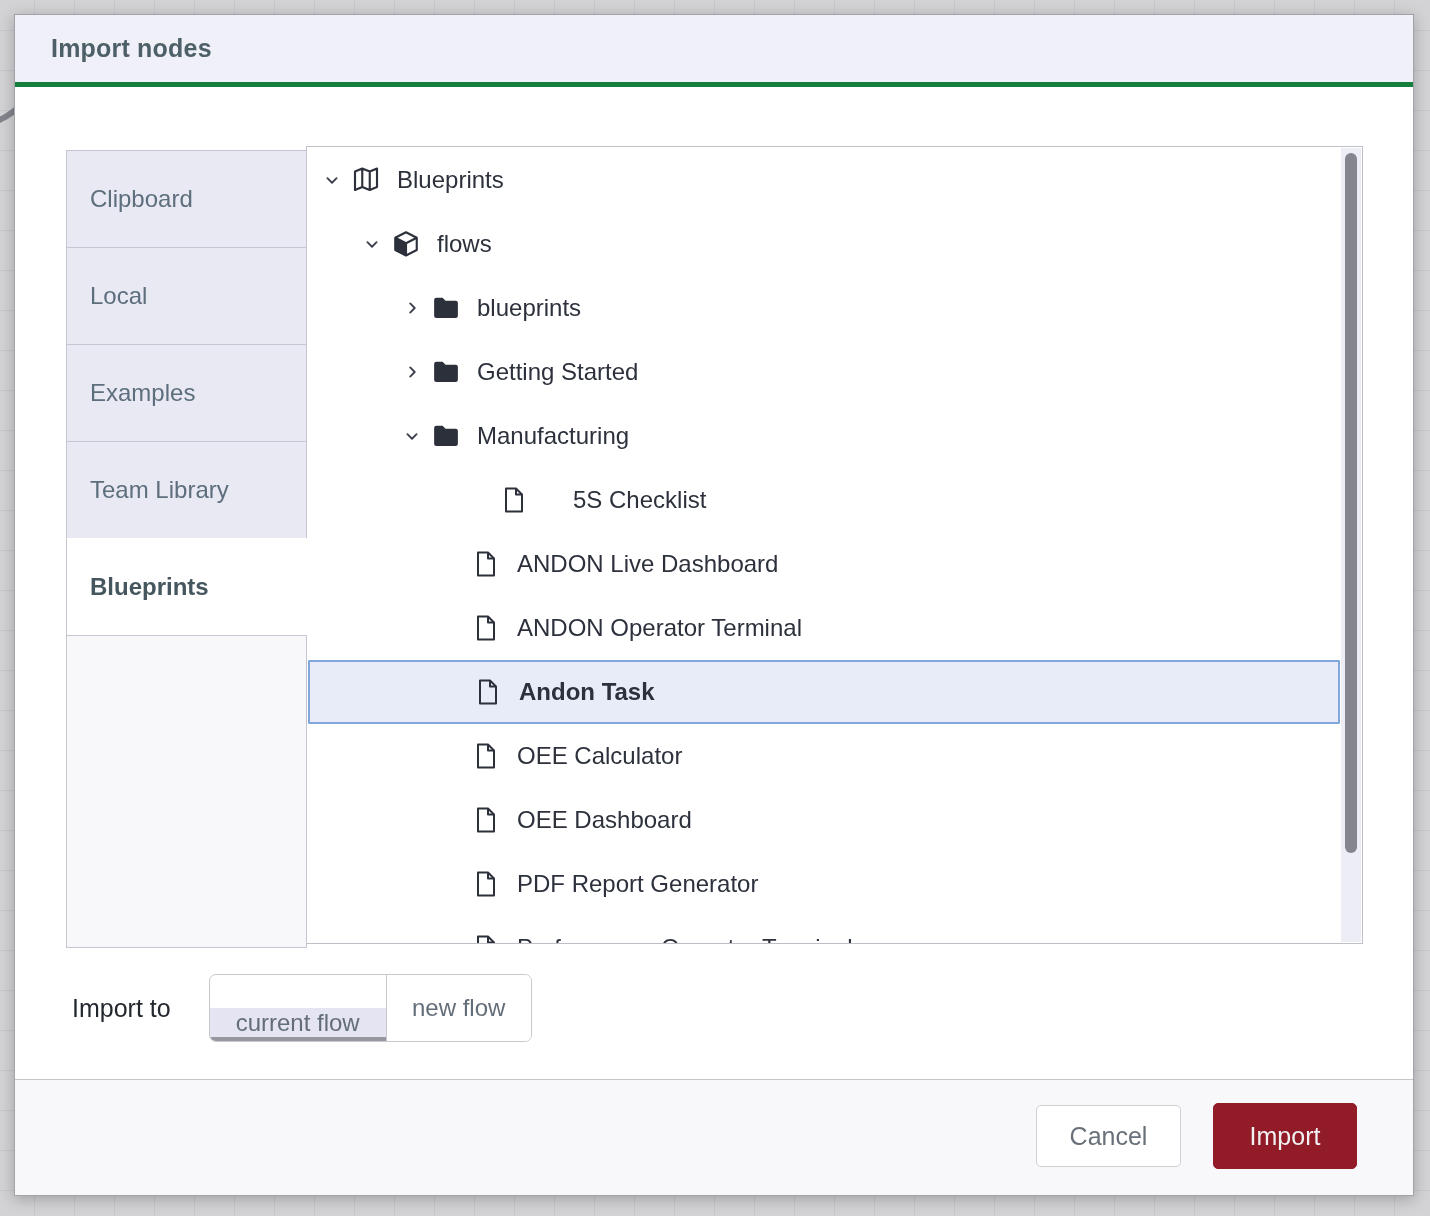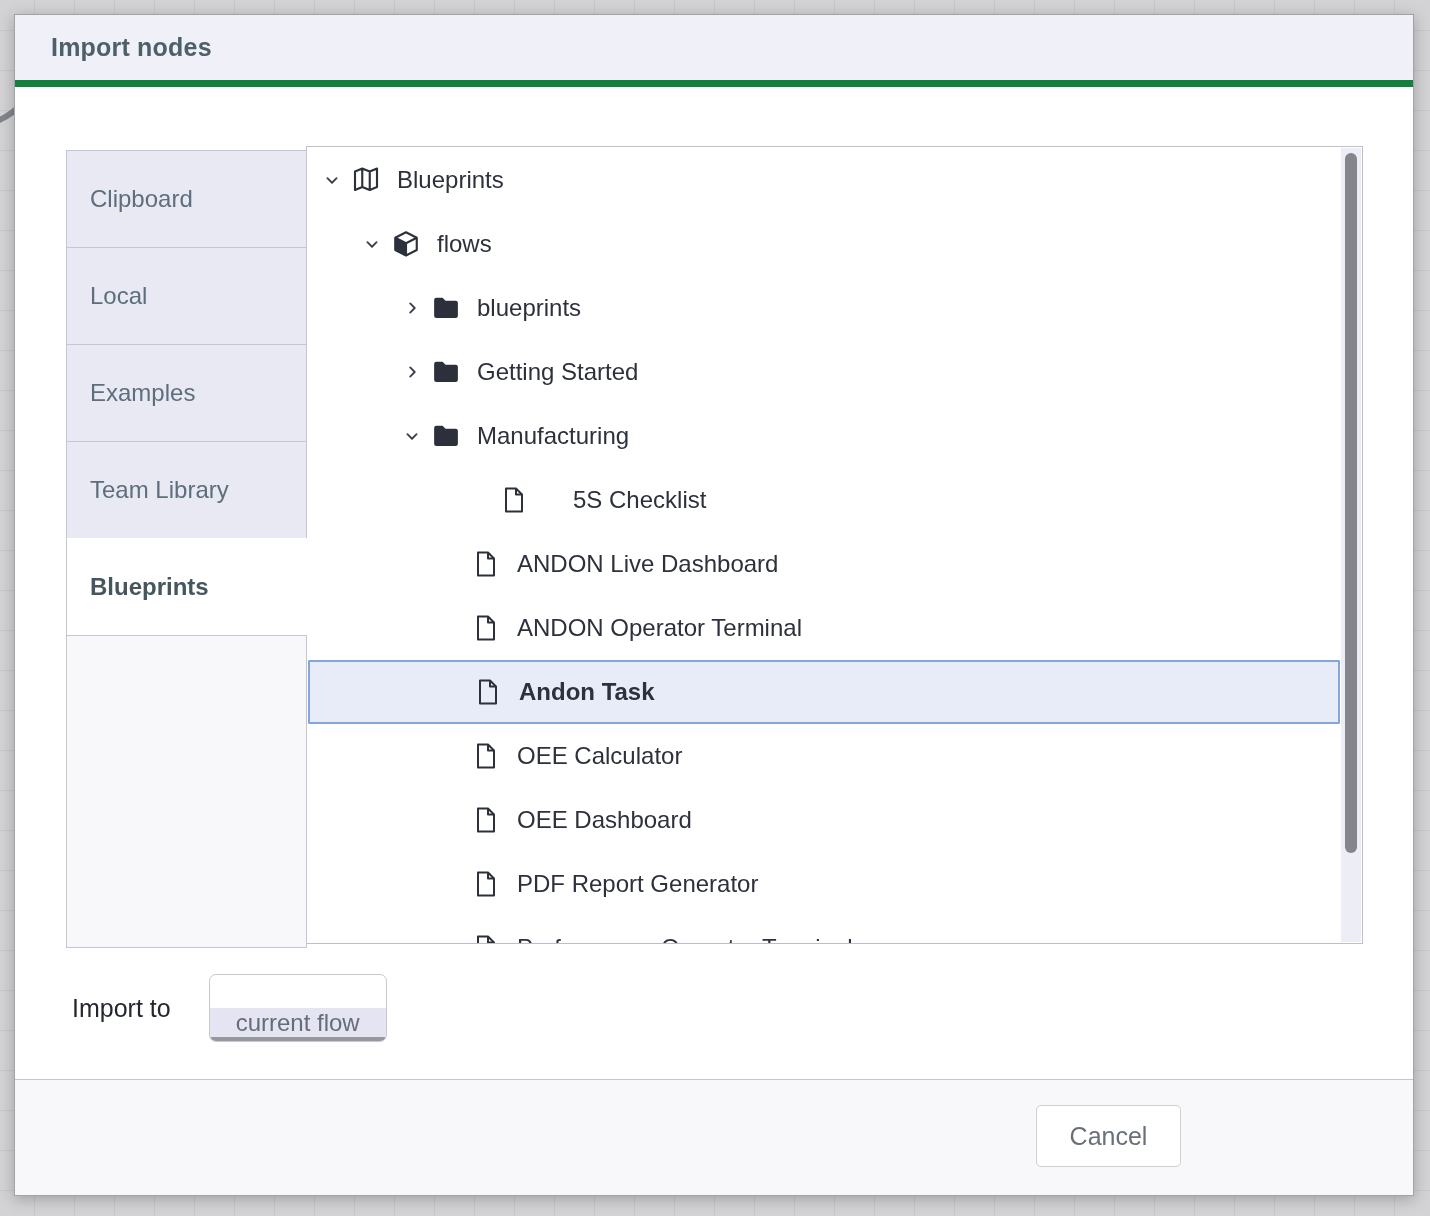--- a/index.html
+++ b/index.html
@@ -14,21 +14,21 @@
     background-position:-6px -10px;
   }
   .wire{position:absolute;left:0;top:90;}
   .dialog{
     position:absolute;left:14px;top:14px;width:1400px;height:1182px;
     background:#ffffff;border:1px solid #a2a3a8;box-sizing:border-box;
     box-shadow:0 3px 14px rgba(0,0,0,.25);
   }
   .dlg-header{
     position:absolute;left:0;top:0;right:0;height:72px;
-    background:#f0f0f8;border-bottom:7px solid #15803d;
+    background:#f0f0f8;border-bottom:5px solid #15803d;
     display:flex;align-items:center;padding-left:36px;box-sizing:border-box;
   }
   .dlg-title{font-size:25px;font-weight:bold;color:#4e6067;letter-spacing:.2px;}
 
   
   .tab-col{position:absolute;left:51px;top:131px;width:241px;z-index:3;display:flex;flex-direction:column;}
   .tab{
     height:98px;margin-top:-1px;box-sizing:border-box;
     background:#e9e9f4;border:1px solid #c6c6d2;
     display:flex;align-items:center;padding-left:23px;
@@ -276,20 +276,22 @@
       </div>
     <div class="scroll-track">
       <div class="scroll-thumb"></div>
     </div>
   </div>
 
   <div class="import-to">
     <span class="import-to-label">Import to</span>
     <div class="seg-group">
         <div class="seg selected" style="width: 176px;">current flow</div>
+        <div class="seg" style="width: 145px;">new flow</div>
       </div>
   </div>
 
   <div class="dlg-footer">
     <div class="btn btn-cancel">Cancel</div>
+    <div class="btn btn-import">Import</div>
   </div>
 
 </div>
 
 </body></html>

